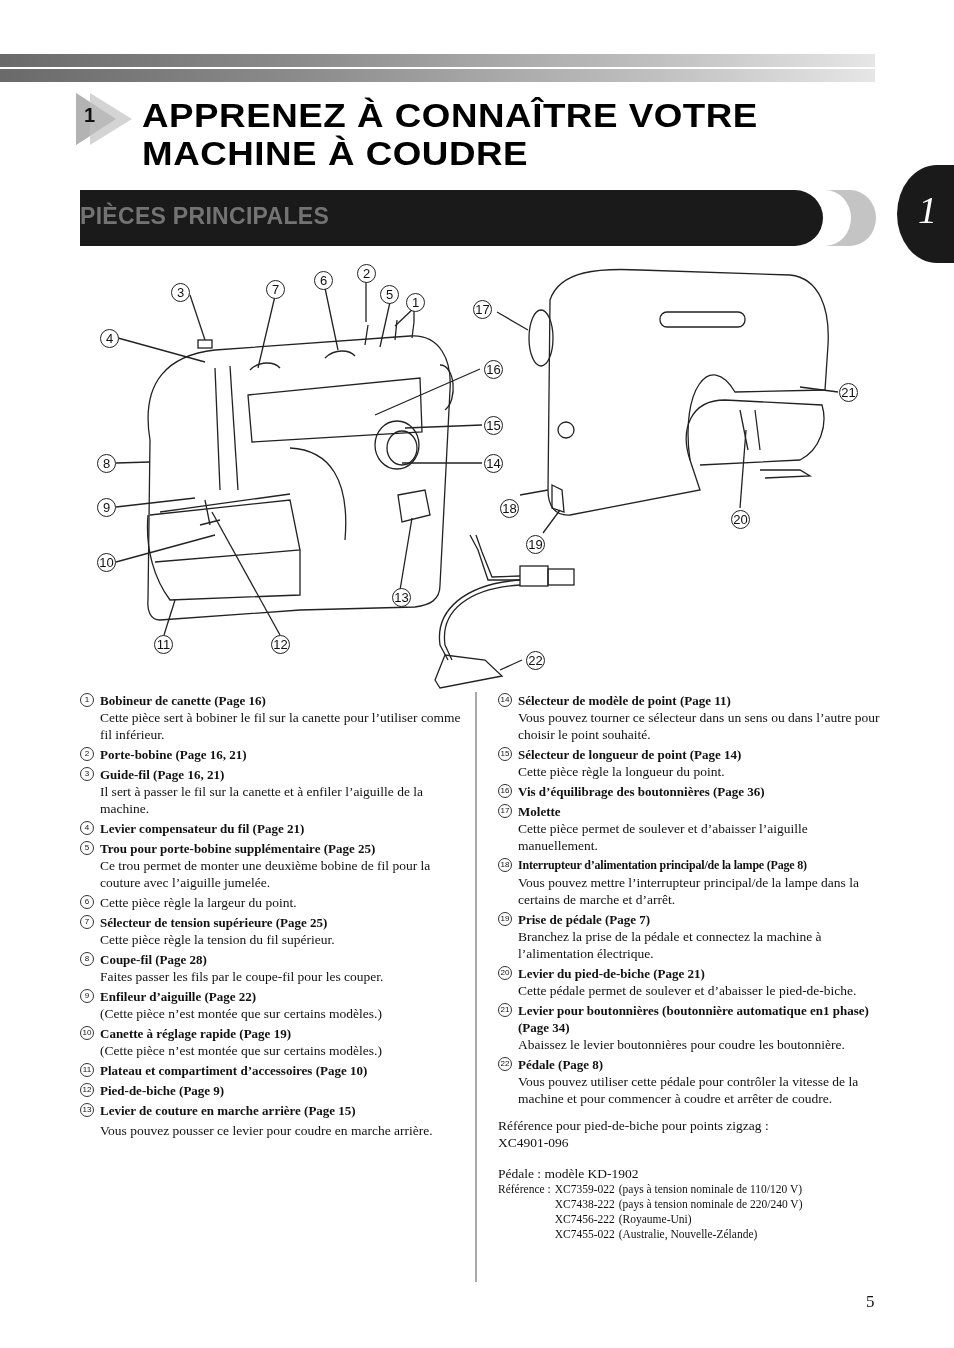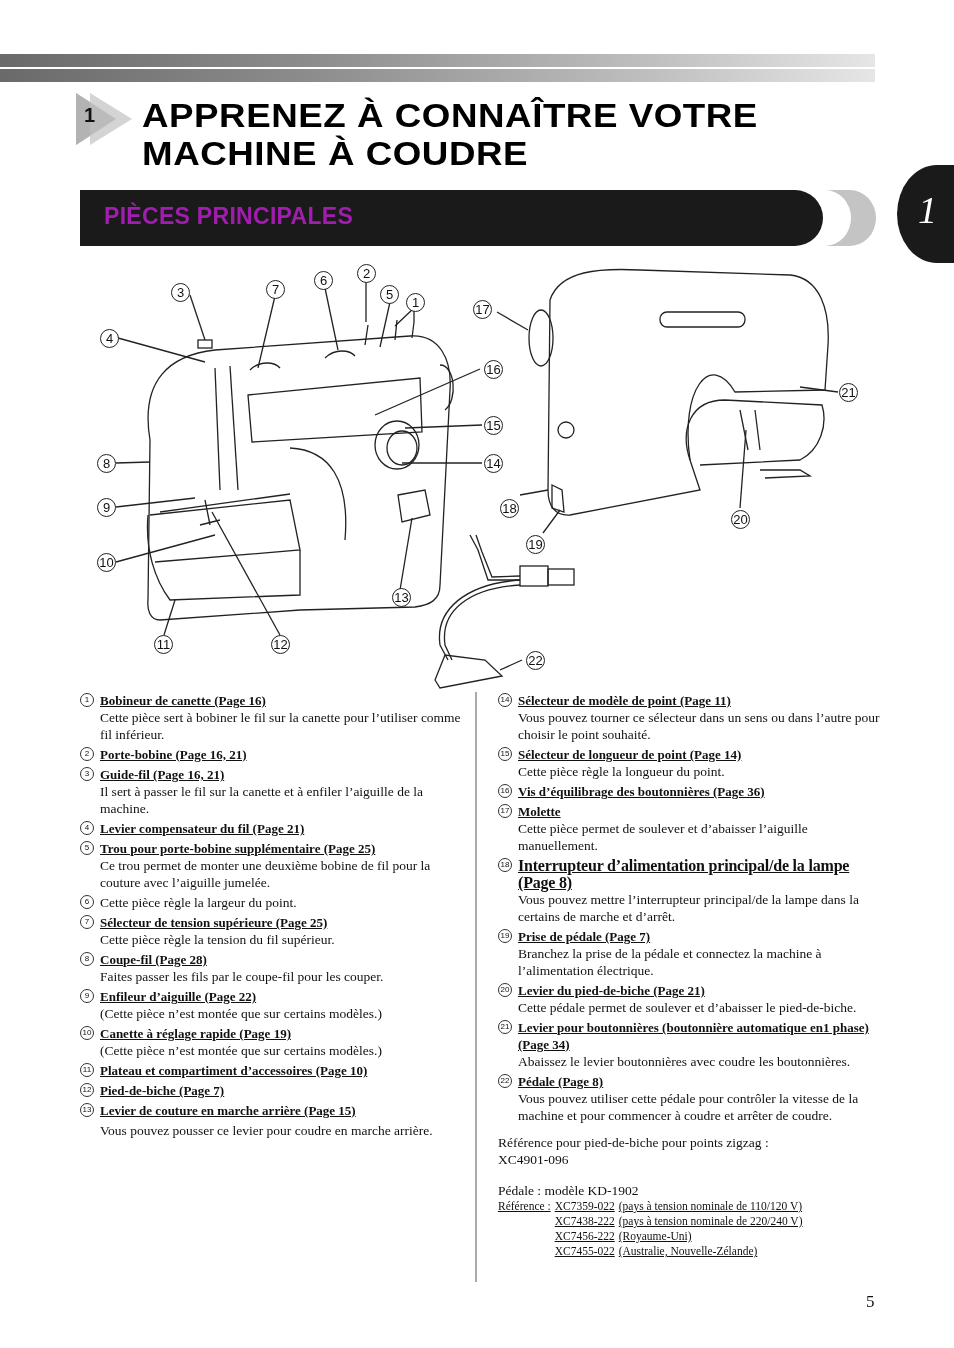--- a/index.html
+++ b/index.html
@@ -9,44 +9,44 @@
   .bar1 { top:54px; height:13px; background:linear-gradient(90deg,#6a6a6a 0%,#8c8c8c 35%,#c0c0c0 75%,#e6e6e6 100%); }
   .bar2 { top:69px; height:13px; background:linear-gradient(90deg,#6a6a6a 0%,#8c8c8c 35%,#c0c0c0 75%,#e6e6e6 100%); }
 
   .chap-arrow { position:absolute; left:76px; top:93px; width:70px; height:52px; }
   .chap-num { position:absolute; left:84px; top:104px; font:bold 20px "Liberation Sans", sans-serif; color:#111; }
   .title { position:absolute; left:142px; top:96px; margin:0;
            font:900 34px/38px "Liberation Sans", sans-serif; letter-spacing:0.5px;
            transform:scaleX(1.08); transform-origin:left top; color:#000; }
 
   .section-bar { position:absolute; left:80px; top:190px; width:800px; height:56px; }
-  .section-title { position:absolute; left:104px; top:203px; font:bold 23px "Liberation Sans", sans-serif; color:#a21caf; letter-spacing:0.3px; }
+  .section-title { position:absolute; left:80px; top:203px; font:bold 23px "Liberation Sans", sans-serif; color:#737373; letter-spacing:0.3px; }
 
   .tab { position:absolute; left:897px; top:165px; width:80px; height:98px; background:#1a1a1a; border-radius:50% 0 0 50%; }
   .tab-num { position:absolute; left:918px; top:188px; font:italic 38px "Liberation Serif", serif; color:#fff; }
 
   .fig { position:absolute; left:0; top:250px; width:954px; height:440px; }
   .callout { position:absolute; width:17px; height:17px; border:1.3px solid #222; border-radius:50%;
              font:13px/17px "Liberation Sans", sans-serif; text-align:center; color:#111; background:#fff; box-sizing:content-box; }
 
   .col { position:absolute; top:692px; font-family:"DejaVu Serif", serif; }
   .col-left { left:80px; width:385px; }
   .col-right { left:498px; width:390px; }
   .divider { position:absolute; left:475px; top:692px; width:2px; height:590px; background:#aaa; }
 
   .item { position:relative; padding-left:20px; margin-bottom:3px; }
   .item .n { position:absolute; left:0; top:1px; width:12px; height:12px; border:1px solid #333; border-radius:50%;
              font:8px/12px "Liberation Sans", sans-serif; text-align:center; }
-  .item .h { font:bold 13px/17px "Liberation Serif", serif;text-decoration:underline; }
+  .item .h { font:bold 13px/17px "Liberation Serif", serif; }
   .item .d { font:13.5px/17px "Liberation Serif", serif; }
   .item.spaced .d { margin-top:3px; }
 
   .refs { margin-top:10px; font:13.5px/17px "Liberation Serif", serif; }
   .refs .gap { height:14px; }
-  .reftable { font:11.5px/15px "Liberation Serif", serif;text-decoration:underline; }
+  .reftable { font:11.5px/15px "Liberation Serif", serif; }
   .reftable td { padding:0 4px 0 0; vertical-align:top; }
 
   .pageno { position:absolute; left:866px; top:1292px; font:17px "Liberation Serif", serif; }
 </style>
 </head>
 <body>
 
 <div class="bar bar1"></div>
 <div class="bar bar2"></div>
 
@@ -210,21 +210,21 @@
       <span class="n">10</span>
       <div class="h">Canette à réglage rapide (Page 19)</div>
       <div class="d">(Cette pièce n’est montée que sur certains modèles.)</div>
     </div>
   <div class="item">
       <span class="n">11</span>
       <div class="h">Plateau et compartiment d’accessoires (Page 10)</div>
     </div>
   <div class="item">
       <span class="n">12</span>
-      <div class="h">Pied-de-biche (Page 7)</div>
+      <div class="h">Pied-de-biche (Page 9)</div>
     </div>
   <div class="item spaced">
       <span class="n">13</span>
       <div class="h">Levier de couture en marche arrière (Page 15)</div>
       <div class="d">Vous pouvez pousser ce levier pour coudre en marche arrière.</div>
     </div>
 </div>
 
 <div class="divider"></div>
 
@@ -243,37 +243,37 @@
       <span class="n">16</span>
       <div class="h">Vis d’équilibrage des boutonnières (Page 36)</div>
     </div>
   <div class="item">
       <span class="n">17</span>
       <div class="h">Molette</div>
       <div class="d">Cette pièce permet de soulever et d’abaisser l’aiguille manuellement.</div>
     </div>
   <div class="item">
       <span class="n">18</span>
-      <div class="h" style="font-size:16px;letter-spacing:-0.2px">Interrupteur d’alimentation principal/de la lampe (Page 8)</div>
+      <div class="h" style="font-size:12px;letter-spacing:-0.2px">Interrupteur d’alimentation principal/de la lampe (Page 8)</div>
       <div class="d">Vous pouvez mettre l’interrupteur principal/de la lampe dans la certains de marche et d’arrêt.</div>
     </div>
   <div class="item">
       <span class="n">19</span>
       <div class="h">Prise de pédale (Page 7)</div>
       <div class="d">Branchez la prise de la pédale et connectez la machine à l’alimentation électrique.</div>
     </div>
   <div class="item">
       <span class="n">20</span>
       <div class="h">Levier du pied-de-biche (Page 21)</div>
       <div class="d">Cette pédale permet de soulever et d’abaisser le pied-de-biche.</div>
     </div>
   <div class="item">
       <span class="n">21</span>
       <div class="h">Levier pour boutonnières (boutonnière automatique en1 phase) (Page 34)</div>
-      <div class="d">Abaissez le levier boutonnières avec coudre les boutonnières.</div>
+      <div class="d">Abaissez le levier boutonnières pour coudre les boutonnière.</div>
     </div>
   <div class="item">
       <span class="n">22</span>
       <div class="h">Pédale (Page 8)</div>
       <div class="d">Vous pouvez utiliser cette pédale pour contrôler la vitesse de la machine et pour commencer à coudre et arrêter de coudre.</div>
     </div>
 
   <div class="refs">
     <div>Référence pour pied-de-biche pour points zigzag :</div>
     <div>XC4901-096</div>

